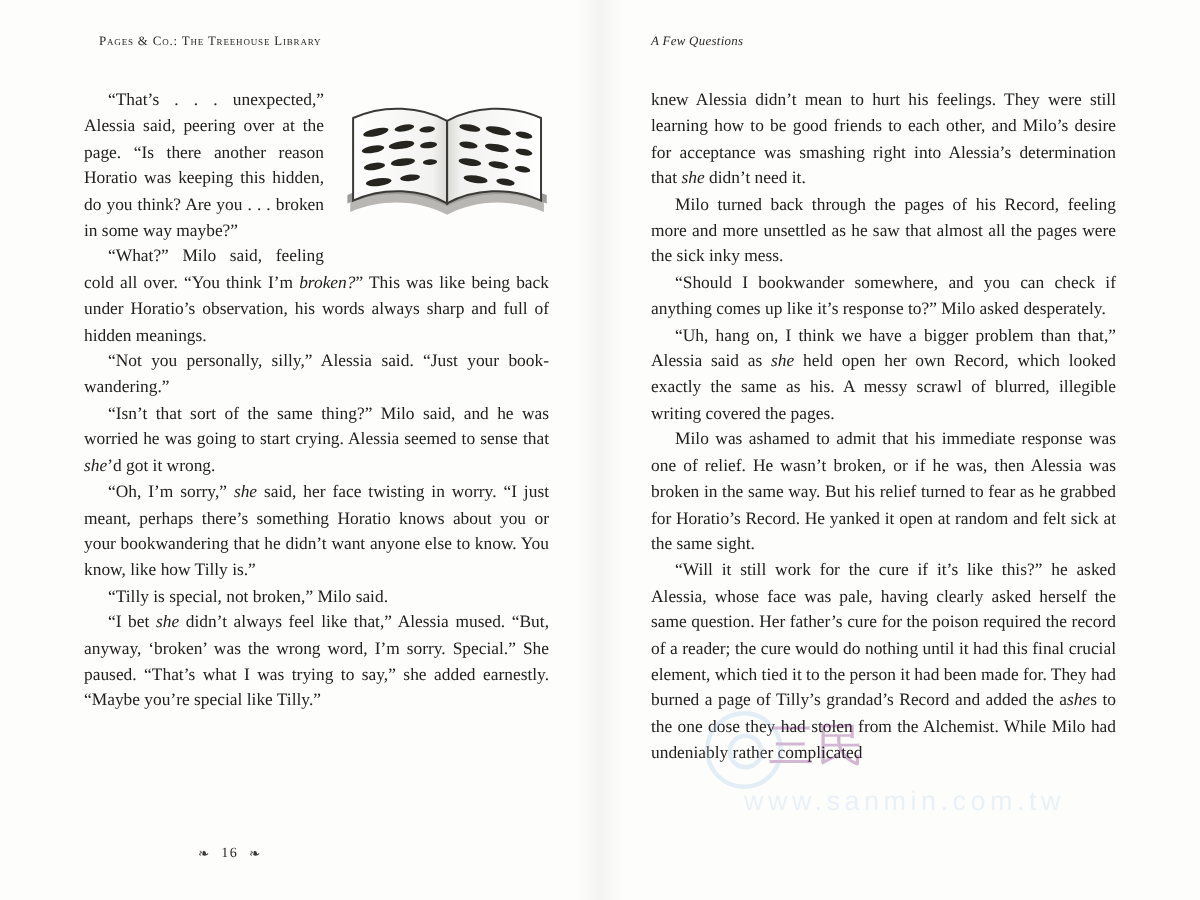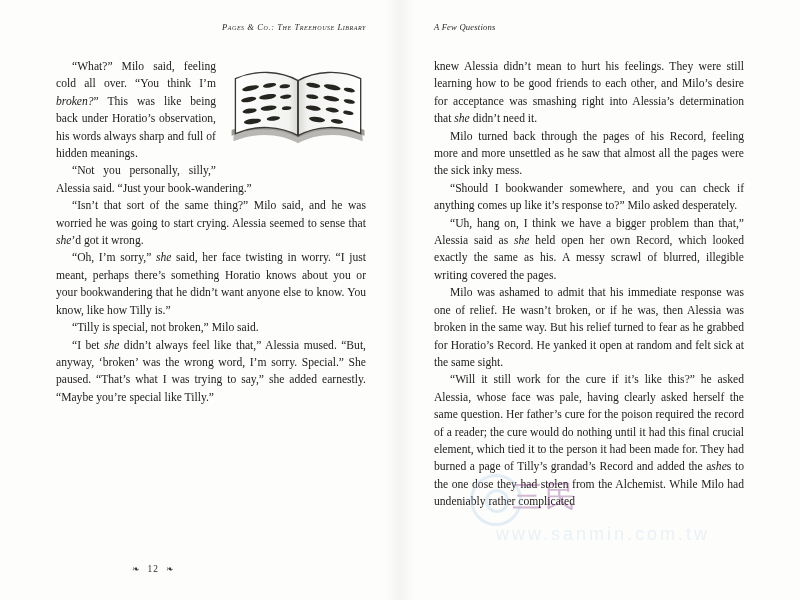--- a/index.html
+++ b/index.html
@@ -38,21 +38,21 @@
   }
 
   .running-head {
     font-variant: small-caps;
     font-size: 8.6px;
     letter-spacing: 0.55px;
     color: #2b2926;
     height: 14px;
     white-space: nowrap;
   }
-  .running-head.left { text-align: right; padding-left: 10px; font-style: italic; }
+  .running-head.left { text-align: left; padding-left: 10px; }
   .running-head.right {
     text-align: left;
     font-style: italic;
     font-variant: normal;
     letter-spacing: 0.2px;
     padding-right: 6px;
   }
 
   .column {
     position: relative;
@@ -203,31 +203,32 @@
             <ellipse cx="128" cy="50" rx="6" ry="2.2" transform="rotate(11 128 50)"></ellipse>
             <ellipse cx="90" cy="57" rx="8" ry="2.5" transform="rotate(8 90 57)"></ellipse>
             <ellipse cx="110" cy="59" rx="7" ry="2.4" transform="rotate(9 110 59)"></ellipse>
             <ellipse cx="127" cy="62" rx="5.5" ry="2.1" transform="rotate(10 127 62)"></ellipse>
             <ellipse cx="94" cy="69" rx="8.5" ry="2.6" transform="rotate(8 94 69)"></ellipse>
             <ellipse cx="115" cy="71" rx="6.5" ry="2.3" transform="rotate(9 115 71)"></ellipse>
           </g>
         </svg>
       </div>
 
+      <p class="body first">“That’s . . . unexpected,” Alessia said, peering over at the page. “Is there another reason Horatio was keeping this hidden, do you think? Are you . . . broken in some way maybe?”</p>
       <p class="body">“What?” Milo said, feeling cold all over. “You think I’m <span class="italic">broken?</span>” This was like being back under Horatio’s observation, his words always sharp and full of hidden meanings.</p>
       <p class="body">“Not you personally, silly,” Alessia said. “Just your book-wandering.”</p>
       <p class="body">“Isn’t that sort of the same thing?” Milo said, and he was worried he was going to start crying. Alessia seemed to sense that <span class="italic">she</span>’d got it wrong.</p>
       <p class="body">“Oh, I’m sorry,” <span class="italic">she</span> said, her face twisting in worry. “I just meant, perhaps there’s something Horatio knows about you or your bookwandering that he didn’t want anyone else to know. You know, like how Tilly is.”</p>
       <p class="body">“Tilly is special, not broken,” Milo said.</p>
       <p class="body">“I bet <span class="italic">she</span> didn’t always feel like that,” Alessia mused. “But, anyway, ‘broken’ was the wrong word, I’m sorry. Special.” She paused. “That’s what I was trying to say,” she added earnestly. “Maybe you’re special like Tilly.”</p>
     </div>
 
     <div class="folio left">
       <span class="orn">❧</span>
-      <span>12</span>
+      <span>16</span>
       <span class="orn">❧</span>
     </div>
   </div>
 
   <div class="page-half page-right">
     <div class="running-head right">A Few Questions</div>
 
     <div class="column">
       <p class="body" style="text-indent:0">knew Alessia didn’t mean to hurt his feelings. They were still learning how to be good friends to each other, and Milo’s desire for acceptance was smashing right into Alessia’s determination that <span class="italic">she</span> didn’t need it.</p>
       <p class="body">Milo turned back through the pages of his Record, feeling more and more unsettled as he saw that almost all the pages were the sick inky mess.</p>

